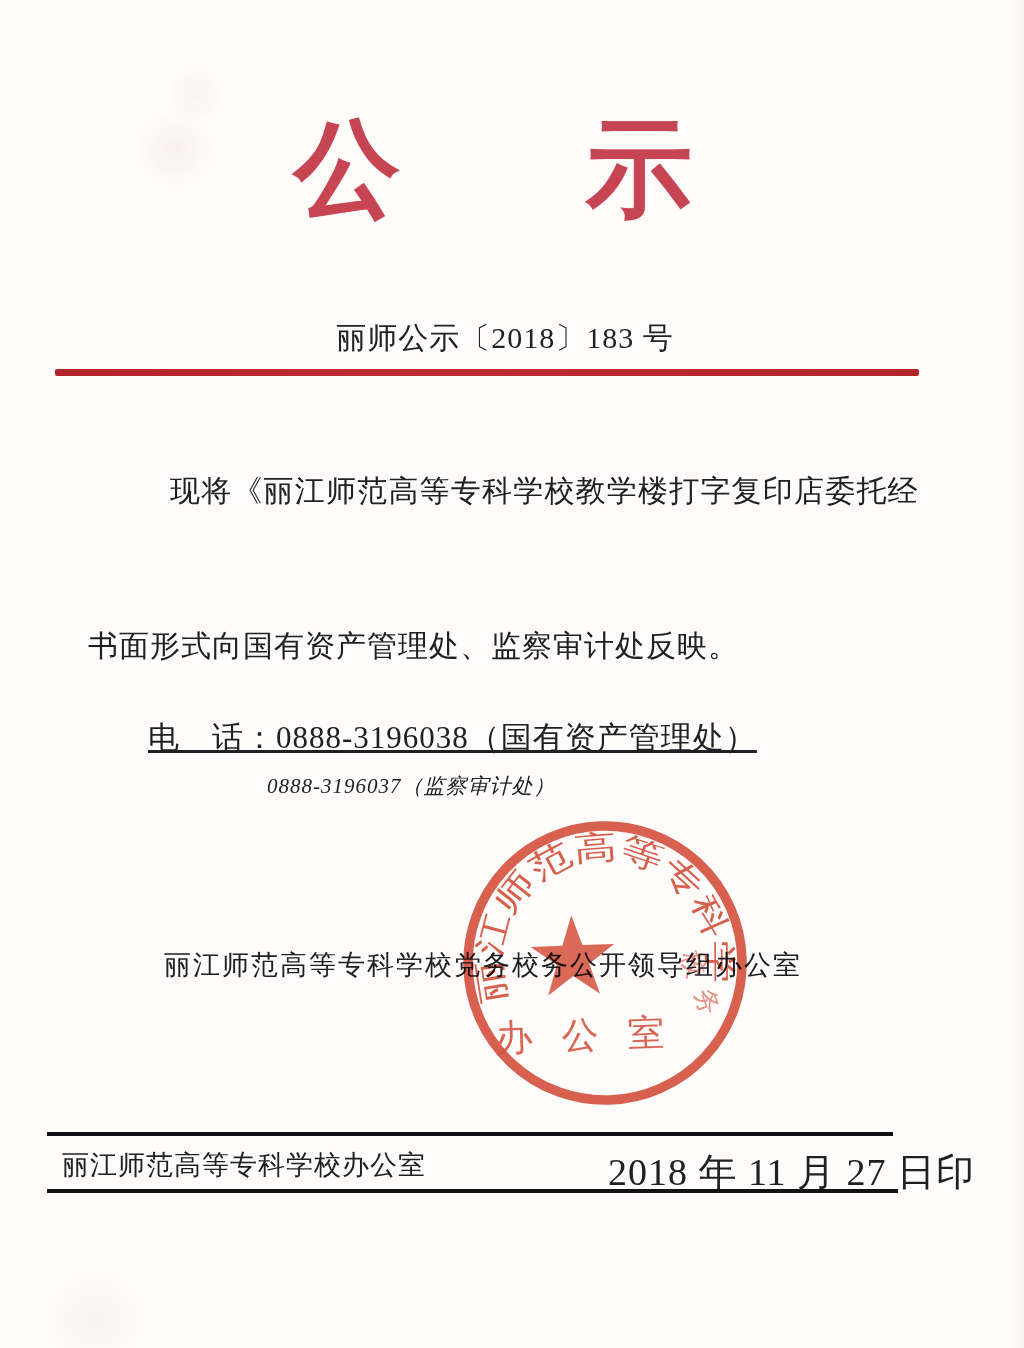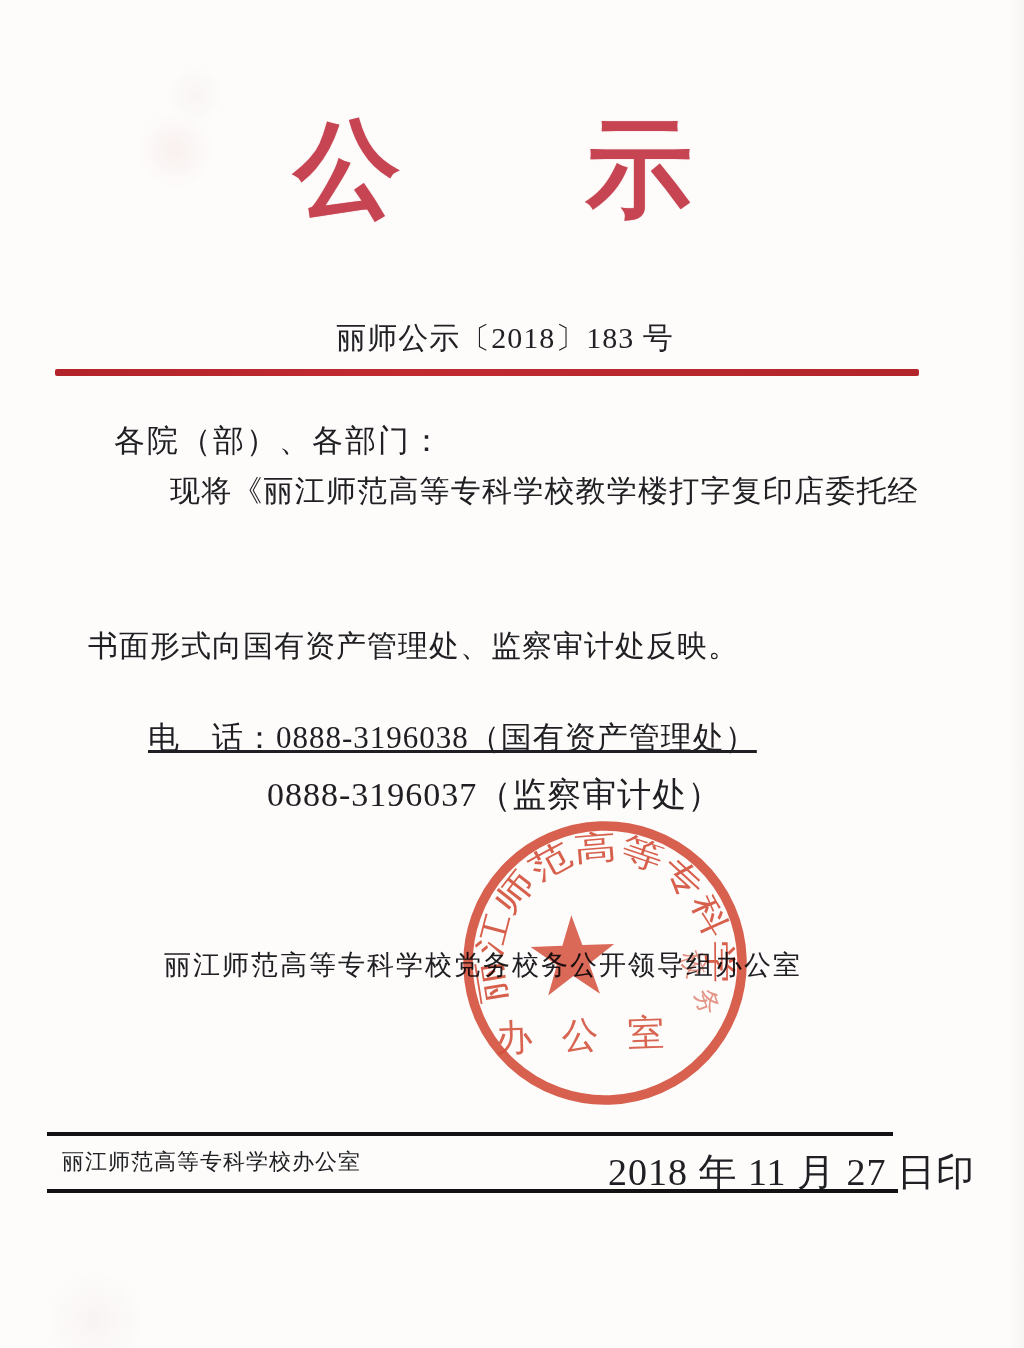--- a/index.html
+++ b/index.html
@@ -50,59 +50,58 @@
 
   .txt { position: absolute; white-space: nowrap; color: #202024; }
 
   .salutation { top: 420px; left: 114px; font-size: 31px; letter-spacing: 2px; }
   .body-l1    { top: 471px; left: 170px; font-size: 30px; letter-spacing: 1.2px; }
   .body-l2    { top: 523px; left: 88px;  font-size: 30px; letter-spacing: 1px; }
   .body-l3    { top: 575px; left: 75px;  font-size: 30px; letter-spacing: 1.4px; }
   .body-l4    { top: 626px; left: 88px;  font-size: 30px; letter-spacing: 1px; }
 
   .phone-1    { top: 717px; left: 148px; font-size: 31px; letter-spacing: 1px; text-decoration: underline; }
-  .phone-2    { top: 772px; left: 267px; font-size: 34px; letter-spacing: 1px; }
+  .phone-2    { top: 772px; left: 267px; font-size: 21px; letter-spacing: 1px; font-style: italic; }
 
   .sig-office { top: 911px; left: 164px; font-size: 27px; letter-spacing: 2px; margin-top: 36px; }
   .sig-date   { top: 971px; left: 400px; font-size: 31px; letter-spacing: 1px; }
 
   
   .stamp {
     position: absolute; left: 455px; top: 813px;
     width: 300px; height: 300px;
     mix-blend-mode: multiply;
     transform: rotate(-2deg);
     opacity: 0.92;
   }
   .stamp text { font-family: "Liberation Serif", "DejaVu Serif", serif; }
 
   
   .footer-rule {
     position: absolute; left: 47px; height: 4px; background: #121214;
   }
   .footer-rule.top    { top: 1132px; width: 846px; }
   .footer-rule.bottom { top: 1189px; width: 851px; }
-  .footer-left  { top: 1147px; left: 62px;  font-size: 22px; letter-spacing: 1px; }
+  .footer-left  { top: 1147px; left: 62px;  font-size: 27px; letter-spacing: 1px; }
   .footer-right { top: 1147px; left: 608px; font-size: 38px; letter-spacing: 1px; }
 </style>
 </head>
 <body>
 
 <div class="page">
 
   <h1 class="title">
     <span>公</span>
     <span>示</span>
   </h1>
 
   <div class="doc-number">丽师公示〔2018〕183 号</div>
 
   <div class="red-rule"></div>
 
-  <div class="txt salutation">各院（部）、各部门：</div>
   <div class="txt body-l1">现将《丽江师范高等专科学校教学楼打字复印店委托经</div>
   <div class="txt body-l4">书面形式向国有资产管理处、监察审计处反映。</div>
 
   <div class="txt phone-1">电　话：0888-3196038（国有资产管理处）</div>
   <div class="txt phone-2">0888-3196037（监察审计处）</div>
 
   <div class="txt sig-office">丽江师范高等专科学校党务校务公开领导组办公室</div>
 
   <svg class="stamp" viewBox="0 0 300 300" xmlns="http://www.w3.org/2000/svg">
 

